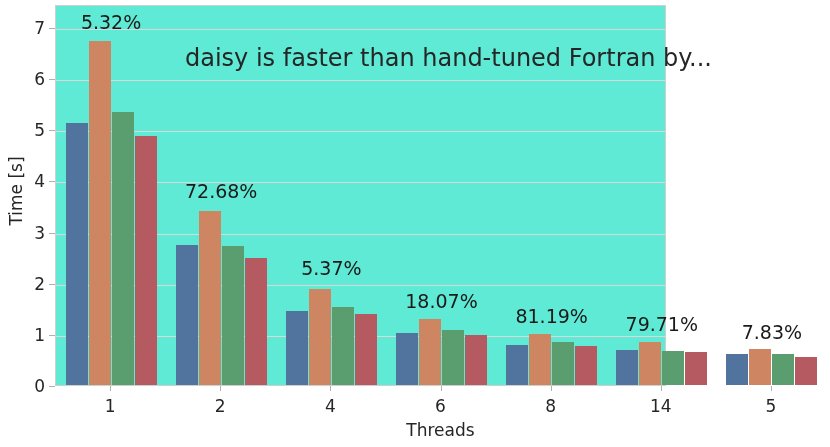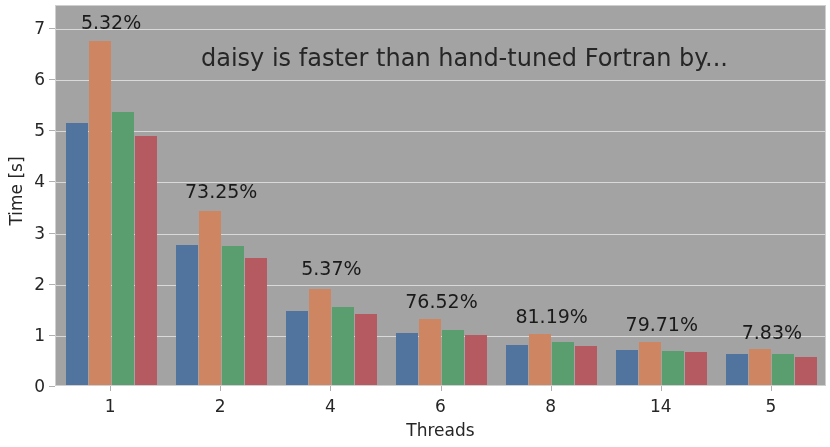--- a/index.html
+++ b/index.html
@@ -44,25 +44,25 @@
     text-align: center;
     font-size: 17px;
     color: #262626;
   }
 
   
   #plot {
     position: absolute;
     left: 55px;
     top: 5px;
-    width: 771px;
+    width: 611px;
     height: 381px;
     border: 1px solid #cfcfcf;
     box-sizing: border-box;
-    background: #a3a3a3;
+    background: #5eead4;
   }
   #gridlayer, #barlayer, #annotlayer {
     position: absolute;
     left: 0; top: 0; right: 0; bottom: 0;
   }
   .gridline {
     position: absolute;
     left: 0;
     width: 100%;
     height: 1px;
@@ -122,21 +122,20 @@
   }
 
   
   #title {
     position: absolute;
     left: 185px;
     top: 44px;
     font-size: 24px;
     color: #262626;
     white-space: nowrap;
-    margin-left: 16px;
   }
 </style>
 </head>
 <body>
 
 <div id="figure">
 
   <div id="ylabel">Time [s]</div>
 
   <div id="plot">
@@ -174,23 +173,23 @@
         <div class="bar" style="left: 583.286px; width: 22px; height: 42.9584px; background: rgb(205, 133, 98);"></div>
         <div class="bar" style="left: 606.286px; width: 22px; height: 34.2644px; background: rgb(90, 158, 111);"></div>
         <div class="bar" style="left: 629.286px; width: 22px; height: 32.7302px; background: rgb(181, 90, 97);"></div>
         <div class="bar" style="left: 670.429px; width: 22px; height: 30.6846px; background: rgb(81, 116, 159);"></div>
         <div class="bar" style="left: 693.429px; width: 22px; height: 35.7987px; background: rgb(205, 133, 98);"></div>
         <div class="bar" style="left: 716.429px; width: 22px; height: 30.6846px; background: rgb(90, 158, 111);"></div>
         <div class="bar" style="left: 739.429px; width: 22px; height: 28.1275px; background: rgb(181, 90, 97);"></div>
       </div>
     <div id="annotlayer">
         <div class="pctlabel" style="left: 55.0714px; top: 4.92215px;">5.32%</div>
-        <div class="pctlabel" style="left: 165.214px; top: 173.687px;">73.25%</div>
+        <div class="pctlabel" style="left: 165.214px; top: 173.687px;">72.68%</div>
         <div class="pctlabel" style="left: 275.357px; top: 251.421px; text-align: center;">5.37%</div>
-        <div class="pctlabel" style="left: 385.5px; top: 283.64px;">76.52%</div>
+        <div class="pctlabel" style="left: 385.5px; top: 283.64px;">18.07%</div>
         <div class="pctlabel" style="left: 495.643px; top: 298.983px;">81.19%</div>
         <div class="pctlabel" style="left: 605.786px; top: 307.165px;">79.71%</div>
         <div class="pctlabel" style="left: 715.929px; top: 314.836px;">7.83%</div>
       </div>
   </div>
 
   <div id="yticks">
       <div class="ytick" style="top: 386px; right: 785px;">0</div>
       <div class="ytickmark" style="position: absolute; left: 49px; top: 386px;"></div>
       <div class="ytick" style="top: 334.859px; right: 785px;">1</div>

